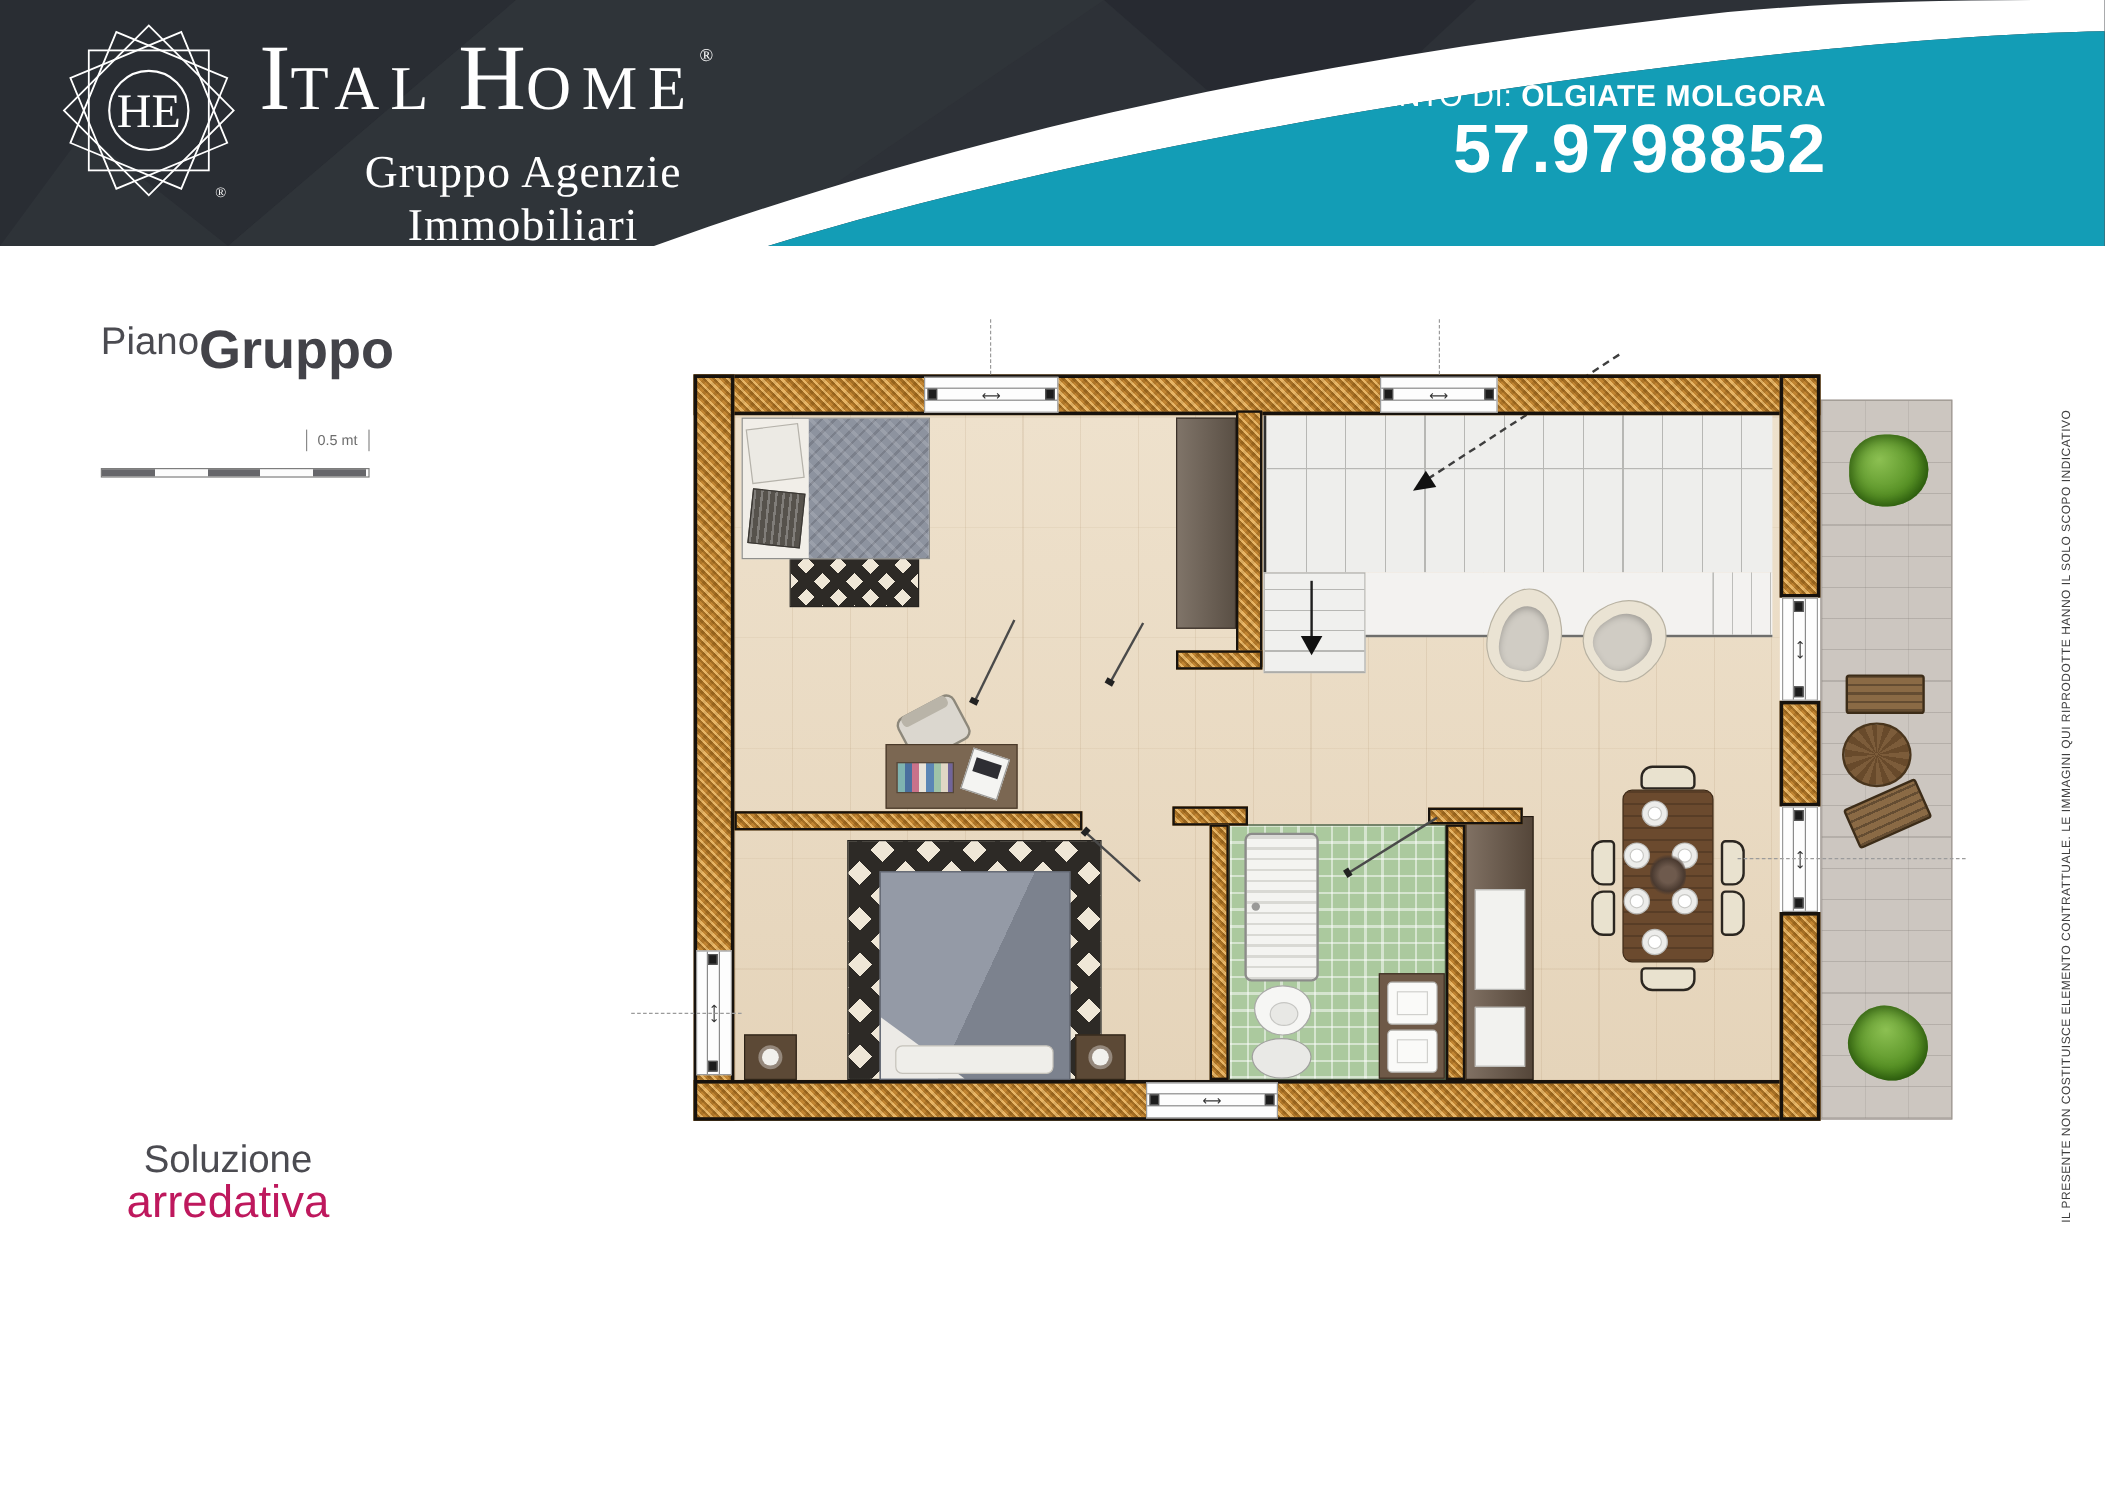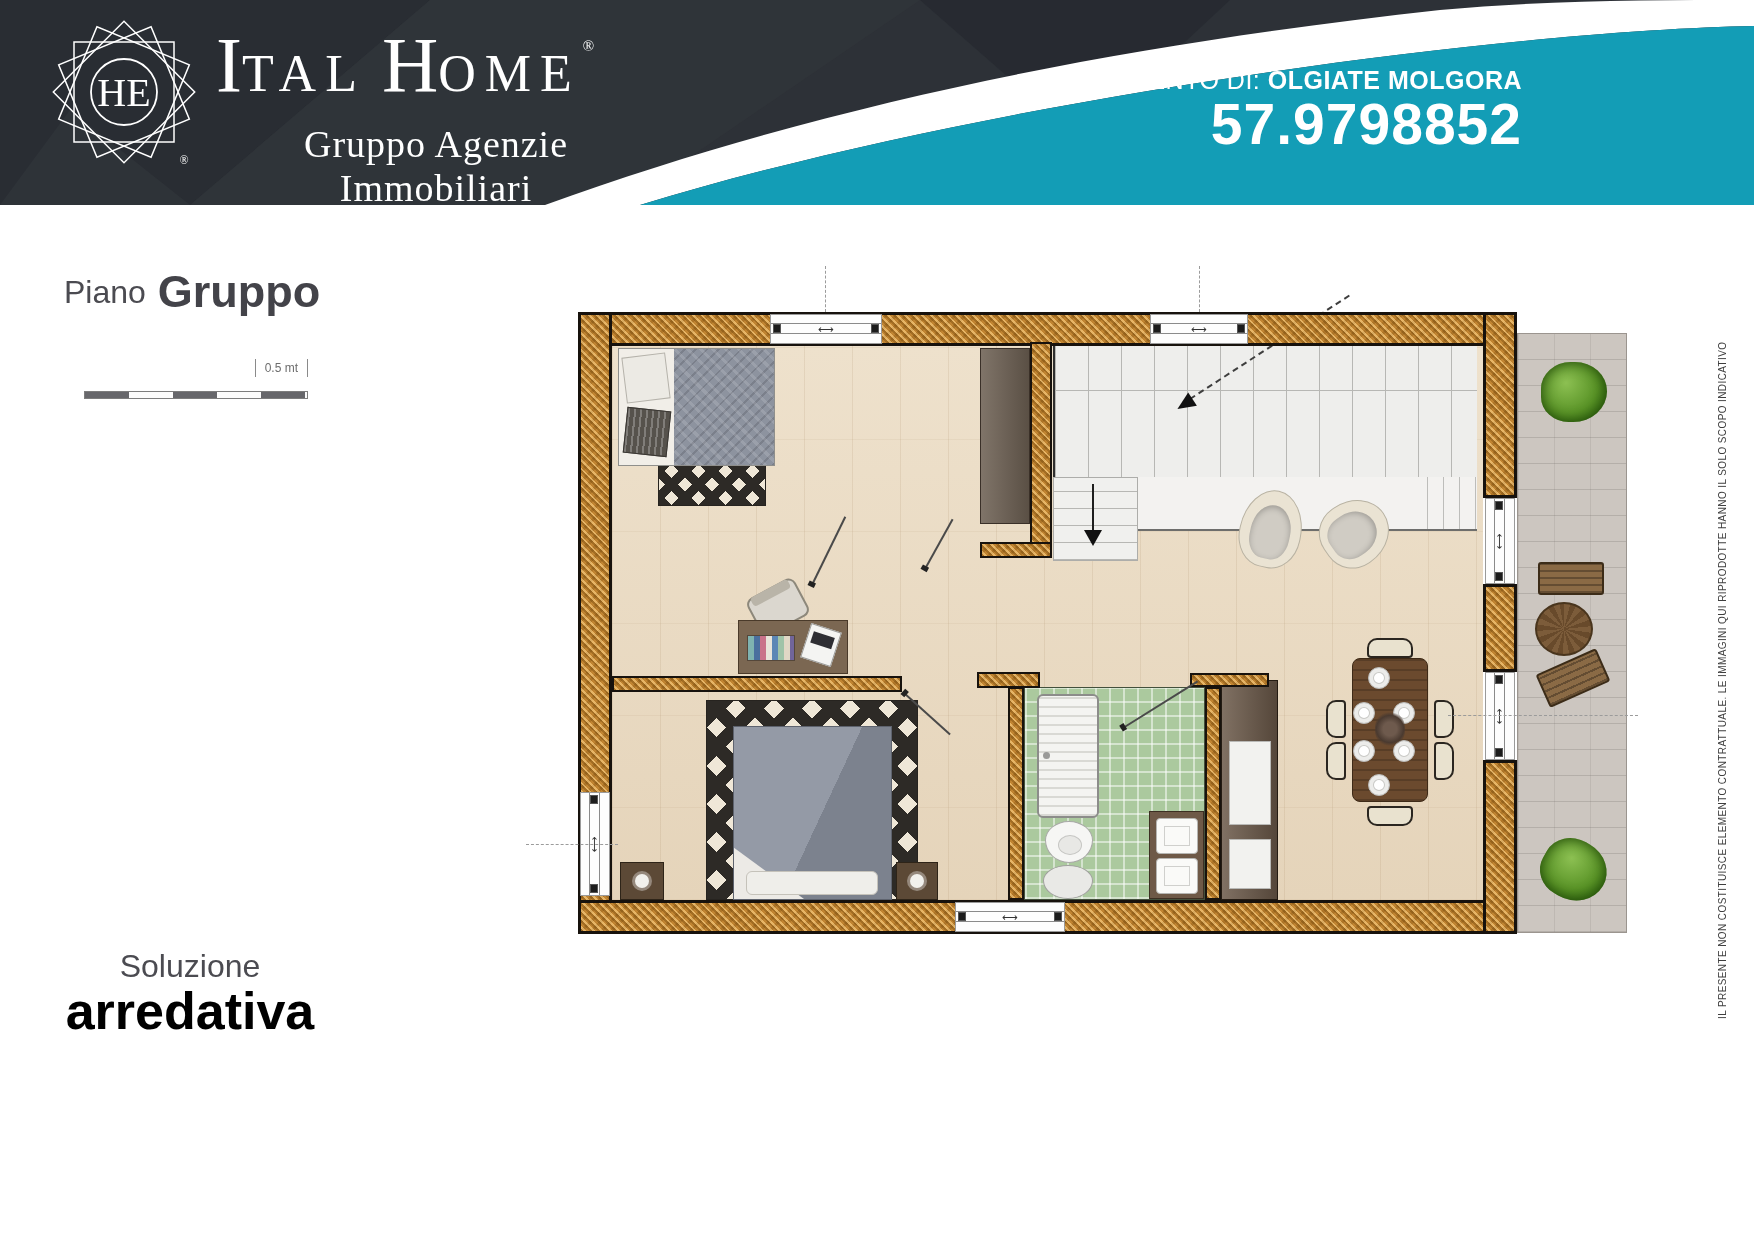--- a/index.html
+++ b/index.html
@@ -16,32 +16,32 @@
   .wm-small{font-size:52px;letter-spacing:9px;line-height:1;}
   .wm-gap{width:16px;}
   .wm-reg{font-size:15px;margin-left:2px;transform:translateY(-40px);}
   .tagline{position:absolute;left:216px;top:122px;width:440px;text-align:center;
            color:#fff;font-family:"Liberation Serif",serif;font-size:38px;letter-spacing:1px;}
   .agency{position:absolute;right:232px;top:66px;text-align:right;color:#fff;}
   .agency-line{font-size:25px;letter-spacing:.5px;}
   .agency-line b{font-weight:bold;}
   .agency-phone{font-size:57px;font-weight:bold;letter-spacing:1px;line-height:1.05;}
   
-  .floor-title{position:absolute;left:64px;top:266px;display:flex;align-items:center;
-               gap:12px;color:#4b4b51;}
+  .floor-title{position:absolute;left:84px;top:266px;display:flex;align-items:flex-start;
+               color:#4b4b51;}
   .floor-title .t1{font-size:32px;}
   .floor-title .t2{font-size:45px;font-weight:bold;color:#434349;}
   .scalebox{position:absolute;left:84px;top:358px;text-align:right;}
   .scale-ticks{display:inline-block;border-left:1px solid #8a8a8a;border-right:1px solid #8a8a8a;
                padding:2px 9px;font-size:12px;color:#6d6d6d;}
   .scale-bar{margin-top:14px;width:222px;height:6px;border:1px solid #7d7d7d;
              background:repeating-linear-gradient(90deg,#67676b 0 44px,#fcfcfc 44px 88px);}
   .solution{position:absolute;left:30px;top:948px;width:320px;text-align:center;color:#4b4b51;}
   .solution .s1{font-size:32px;}
-  .solution .s2{font-size:52px;font-weight:bold;color:#000000;margin-top:-4px;}
+  .solution .s2{font-size:38px;font-weight:normal;color:#be185d;margin-top:-4px;}
   .disclaimer{position:absolute;right:26px;top:330px;height:700px;
               writing-mode:vertical-rl;transform:rotate(180deg);
               font-size:10px;color:#3e3e3e;letter-spacing:.4px;text-align:center;}
   
   .plan{position:absolute;left:578px;top:312px;width:1060px;height:670px;}
   .plan *{box-sizing:border-box;}
   .floor{position:absolute;left:34px;top:34px;width:871px;height:554px;
          background-color:#e9dac3;
          background-image:
            repeating-linear-gradient(90deg,rgba(151,117,77,.13) 0 1px,transparent 1px 48px),

